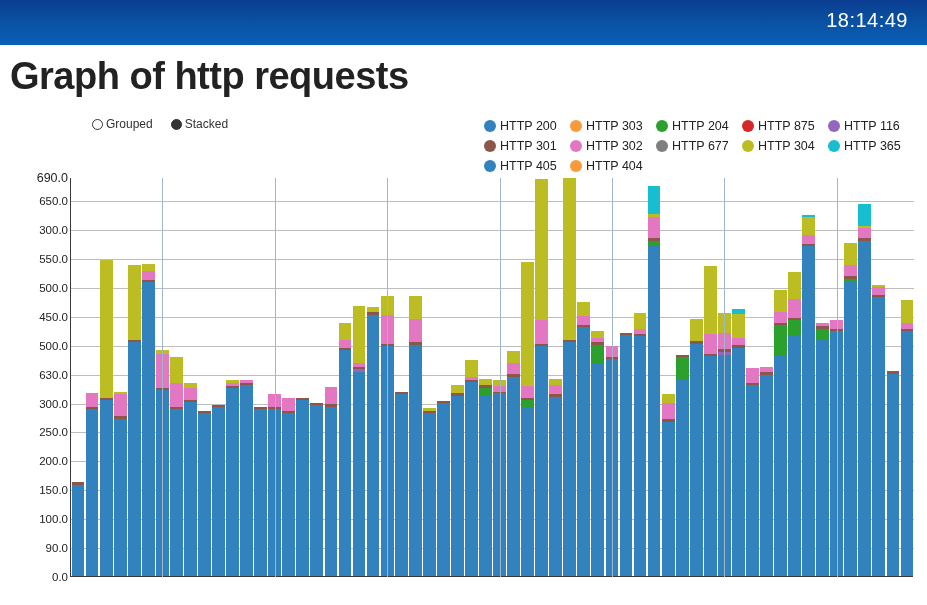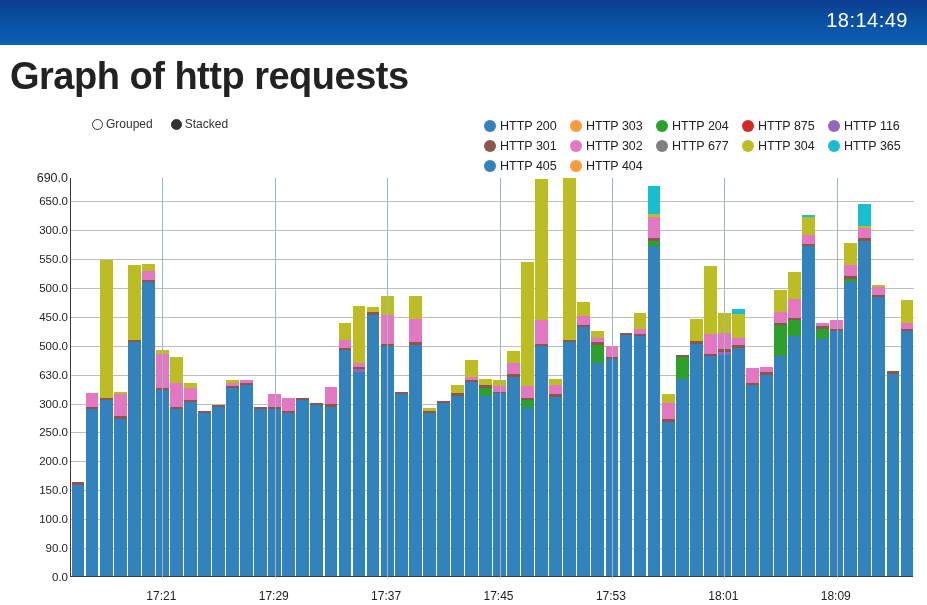--- a/index.html
+++ b/index.html
@@ -579,22 +579,13 @@
         <div class="seg" style="height: 23.1304px; bottom: 253.278px; background: rgb(188, 189, 34);"></div>
       </div>
       <div class="vgridline" style="left: 91.325px;"></div>
       <div class="vgridline" style="left: 203.725px;"></div>
       <div class="vgridline" style="left: 316.125px;"></div>
       <div class="vgridline" style="left: 428.525px;"></div>
       <div class="vgridline" style="left: 540.925px;"></div>
       <div class="vgridline" style="left: 653.325px;"></div>
       <div class="vgridline" style="left: 765.725px;"></div>
     </div>
-  <div id="xlabels">
-      <div class="xtick" style="left: 91.325px;">17:21</div>
-      <div class="xtick" style="left: 203.725px;">17:29</div>
-      <div class="xtick" style="left: 316.125px;">17:37</div>
-      <div class="xtick" style="left: 428.525px;">17:45</div>
-      <div class="xtick" style="left: 540.925px;">17:53</div>
-      <div class="xtick" style="left: 653.325px;">18:01</div>
-      <div class="xtick" style="left: 765.725px;">18:09</div>
-    </div>
 </div>
 
 </body></html>

